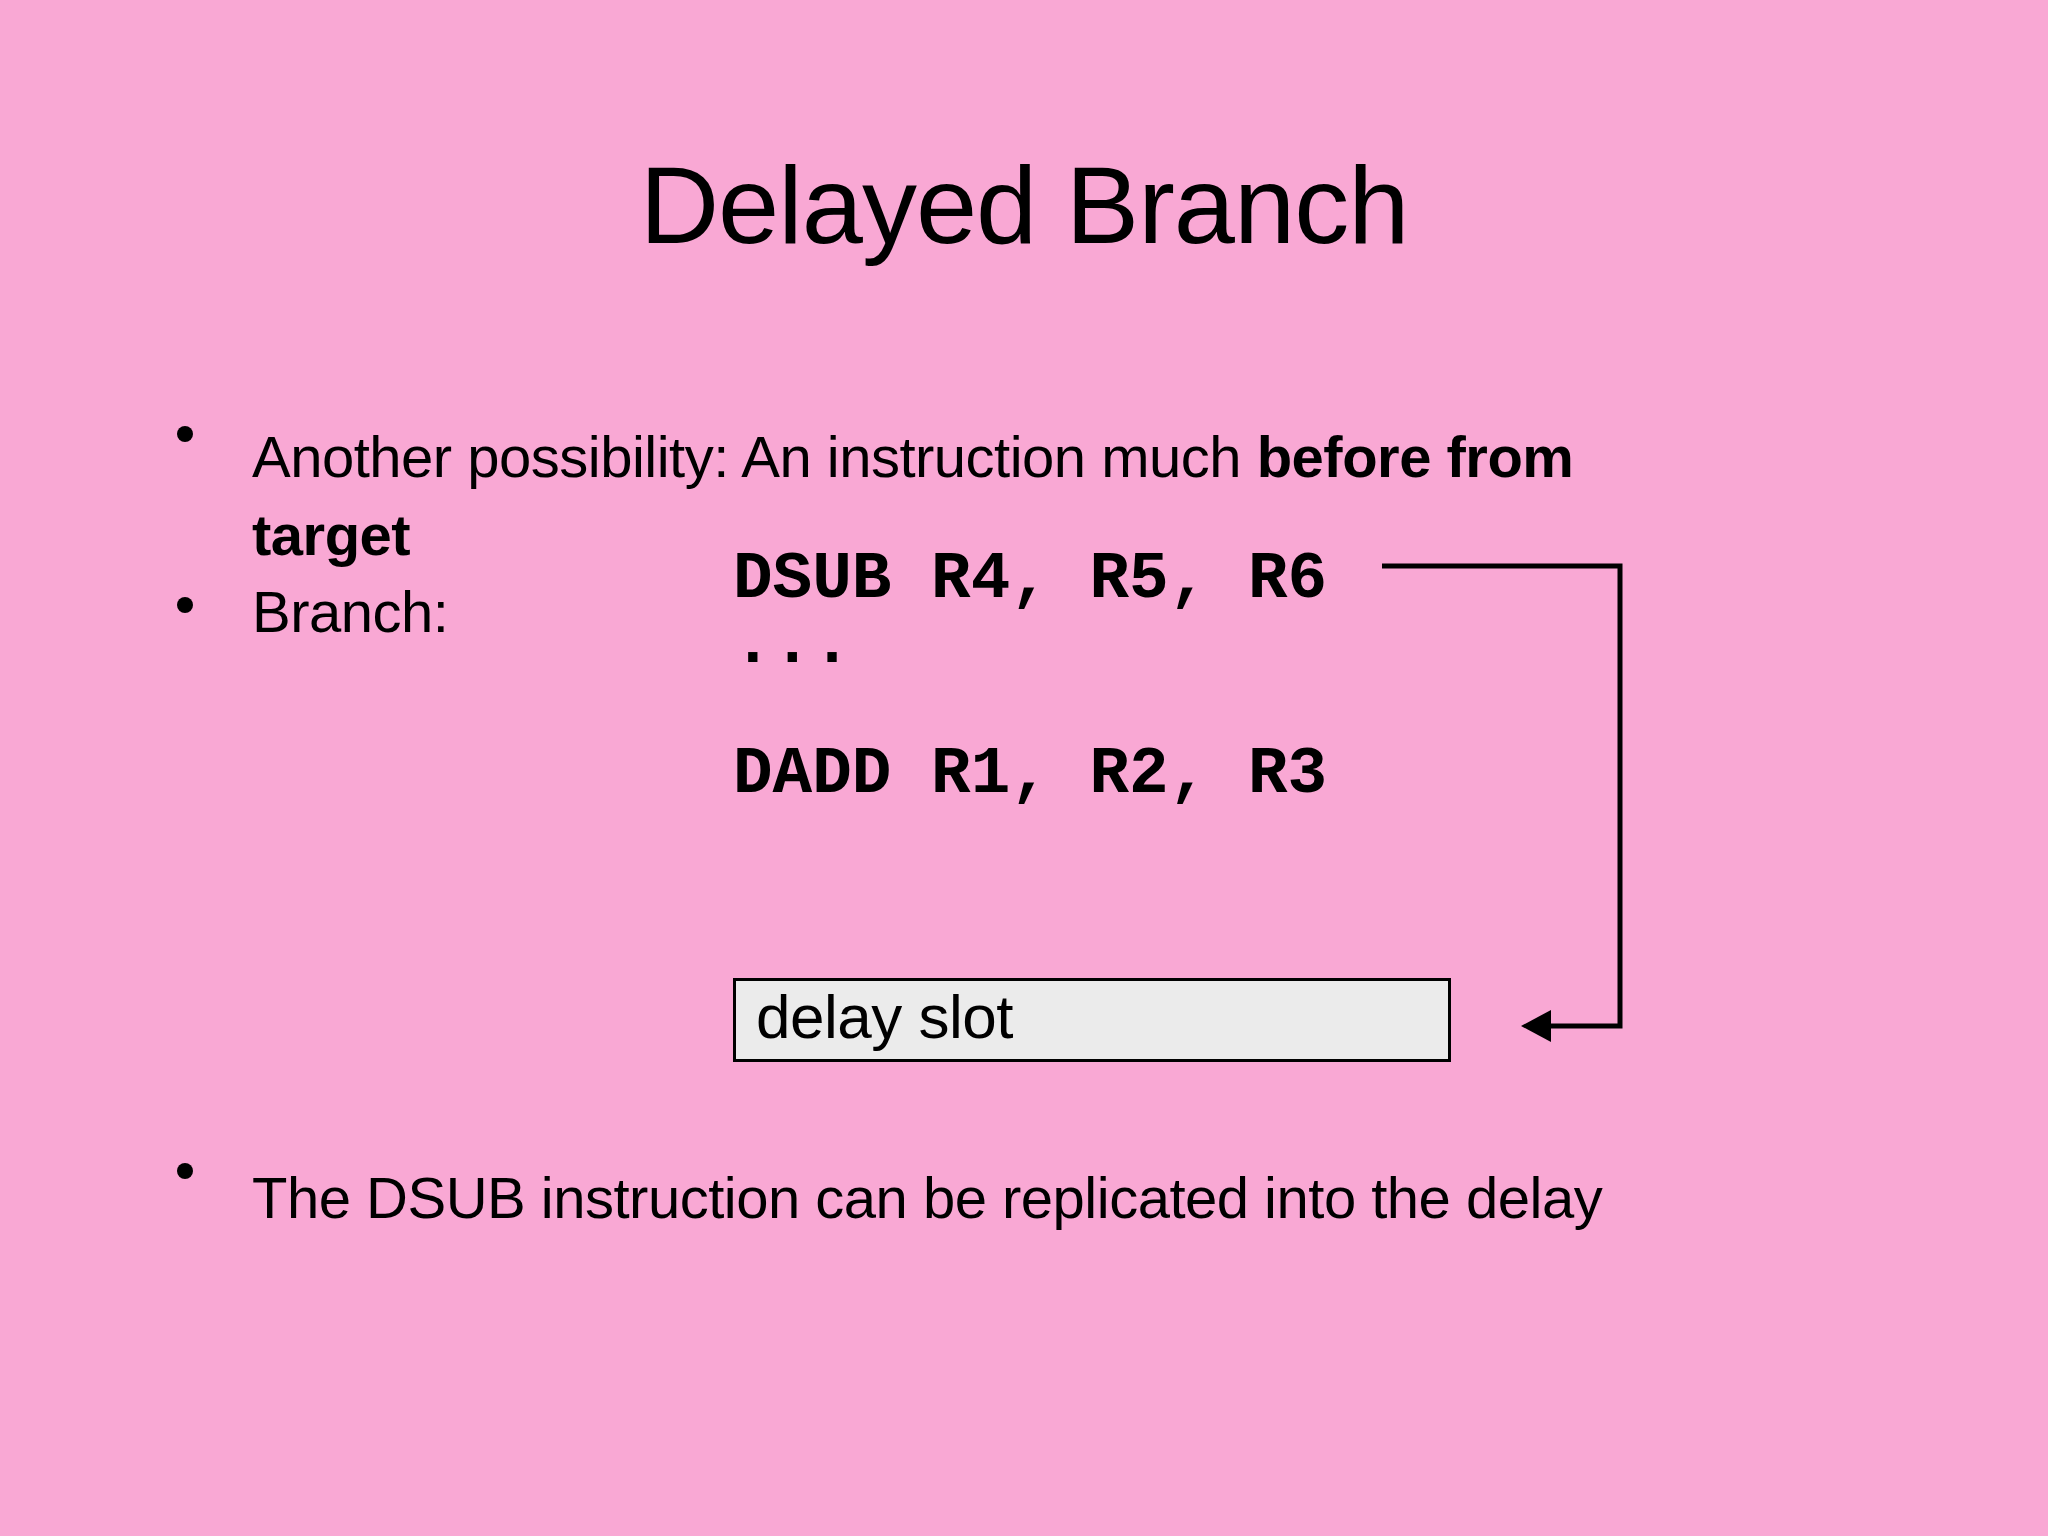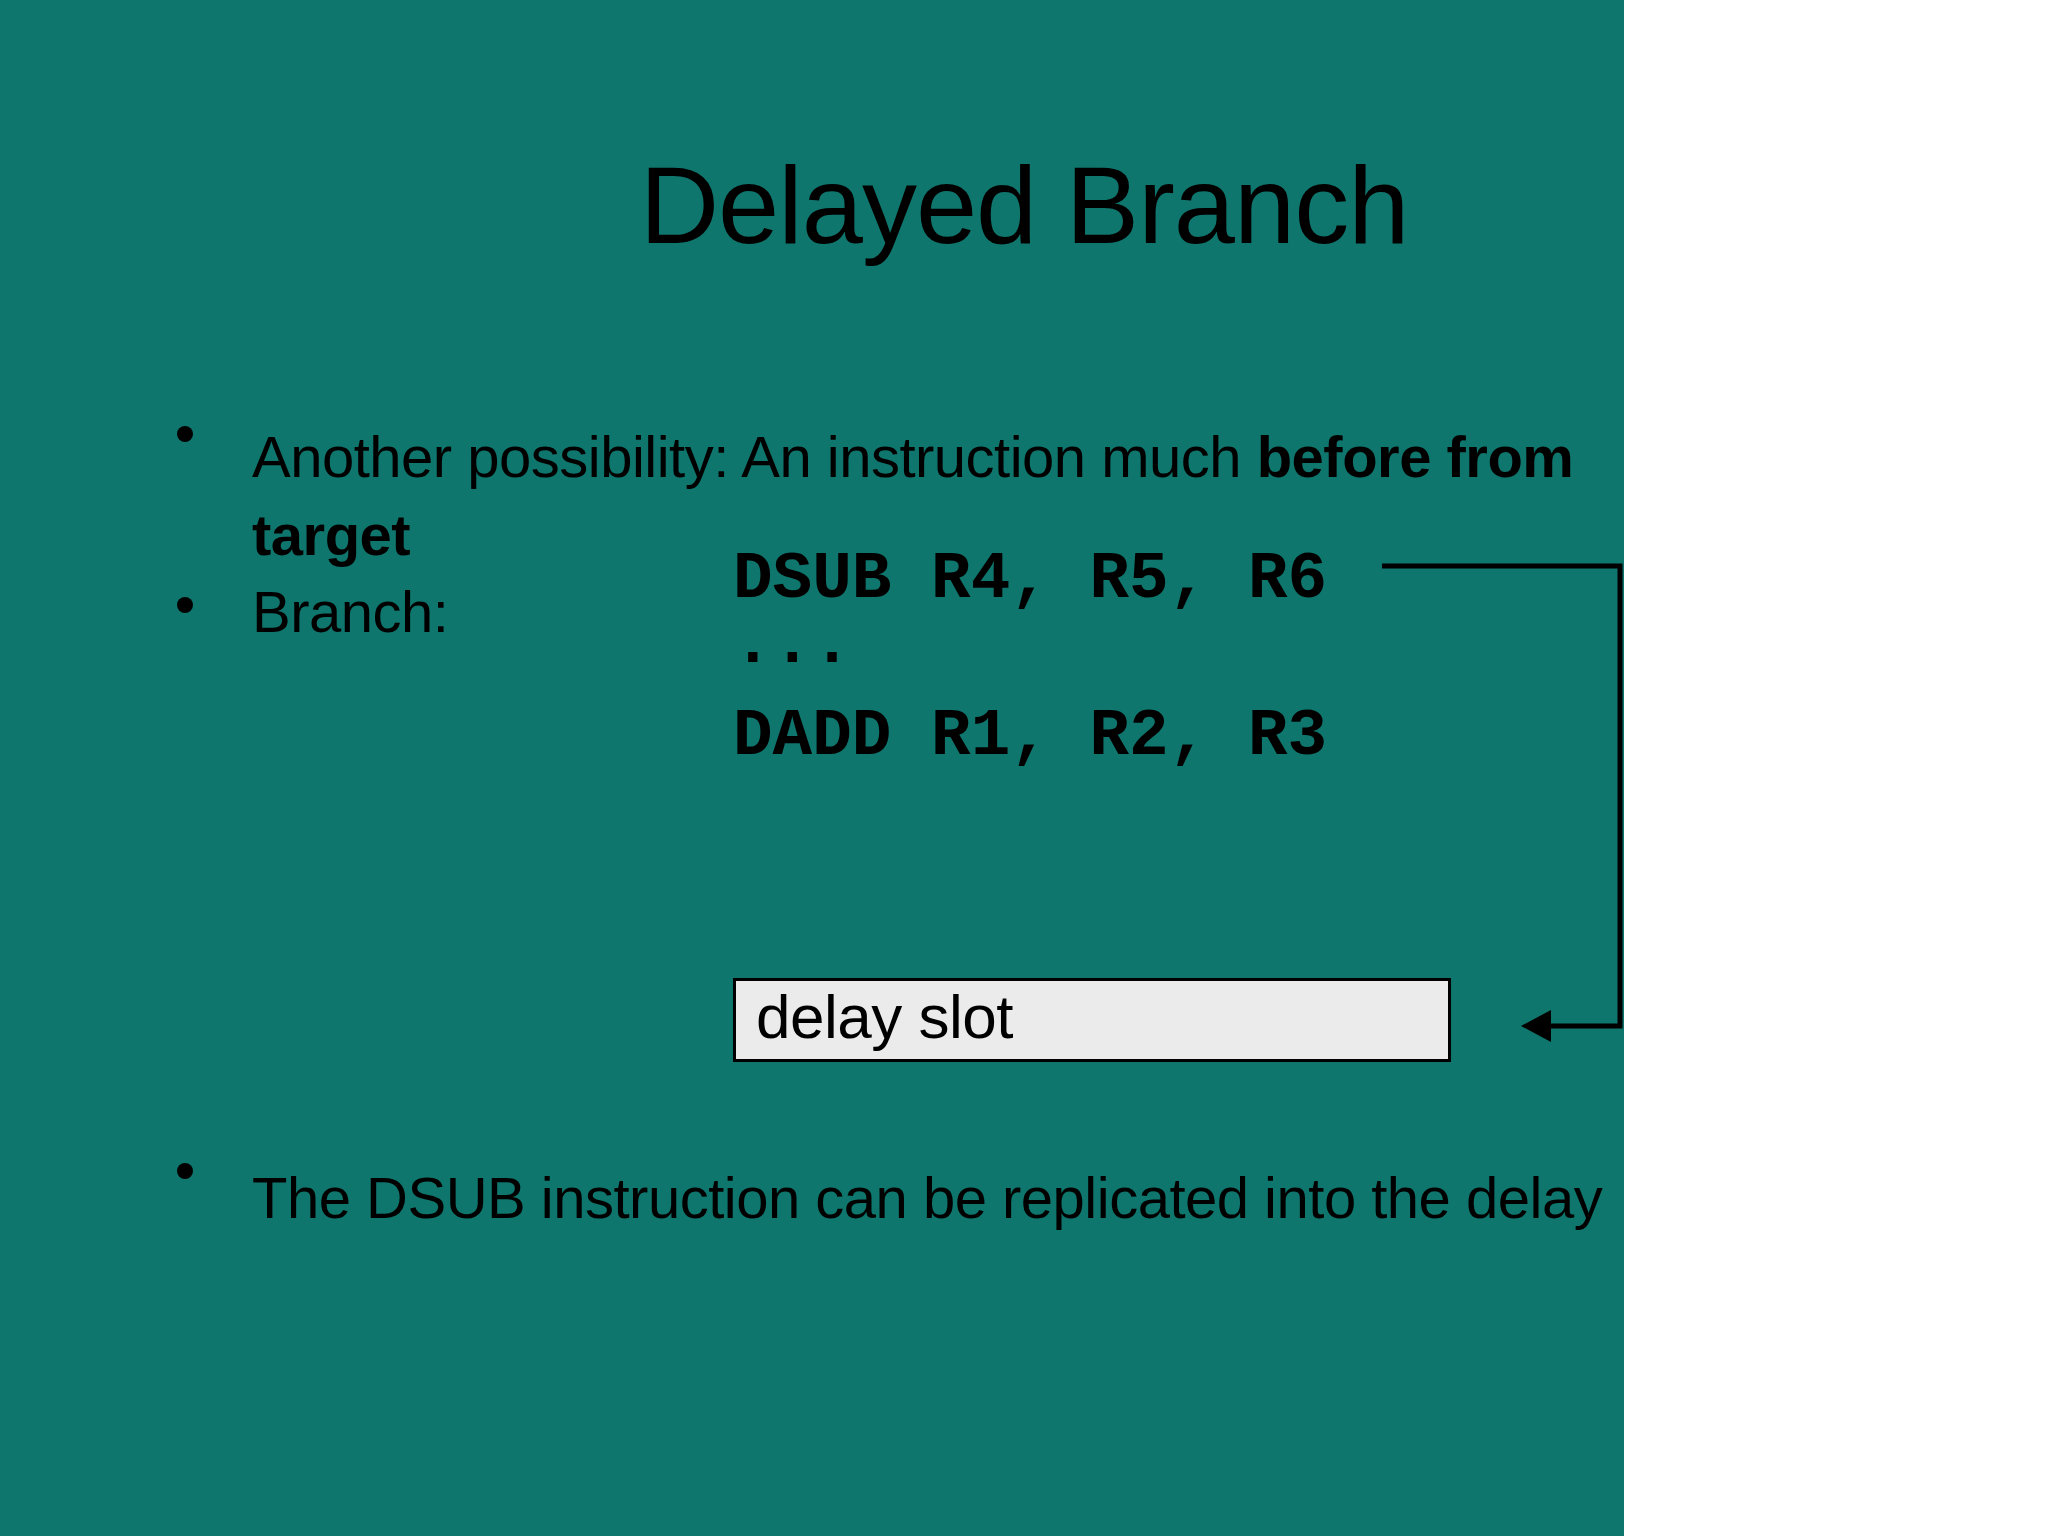--- a/index.html
+++ b/index.html
@@ -2,23 +2,23 @@
 <html><head>
 <meta charset="utf-8">
 <style>
   html, body {
     margin: 0;
     padding: 0;
     background: #ffffff;
   }
   .slide {
     position: relative;
-    width: 1624px;
+    width: 2048px;
     height: 1536px;
-    background: #0f766e;
+    background: #f9a8d4;
     overflow: hidden;
     font-family: "Liberation Sans", sans-serif;
     color: #000000;
   }
 
   
   .title {
     position: absolute;
     top: 150px;
     left: 0;
@@ -63,21 +63,21 @@
     left: 733px;
     font-family: "Liberation Mono", monospace;
     font-weight: 700;
     font-size: 66px;
     line-height: 65px;
     white-space: pre;
     color: #000000;
   }
   .code-1 { top: 547px; }
   .code-2 { top: 612px; }
-  .code-3 { top: 704px; }
+  .code-3 { top: 742px; }
   .code-4 { top: 872px; }
 
   
   .delay-slot-box {
     position: absolute;
     left: 733px;
     top: 978px;
     width: 712px;
     height: 78px;
     background: #ebebeb;

